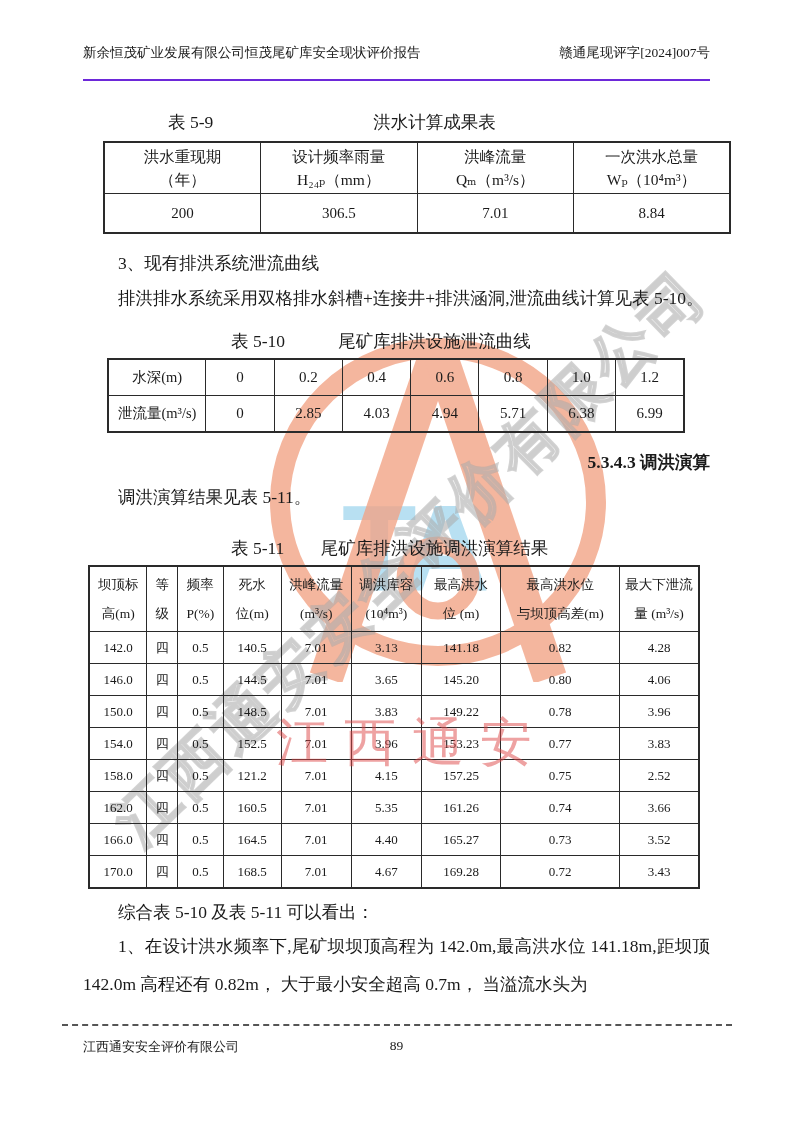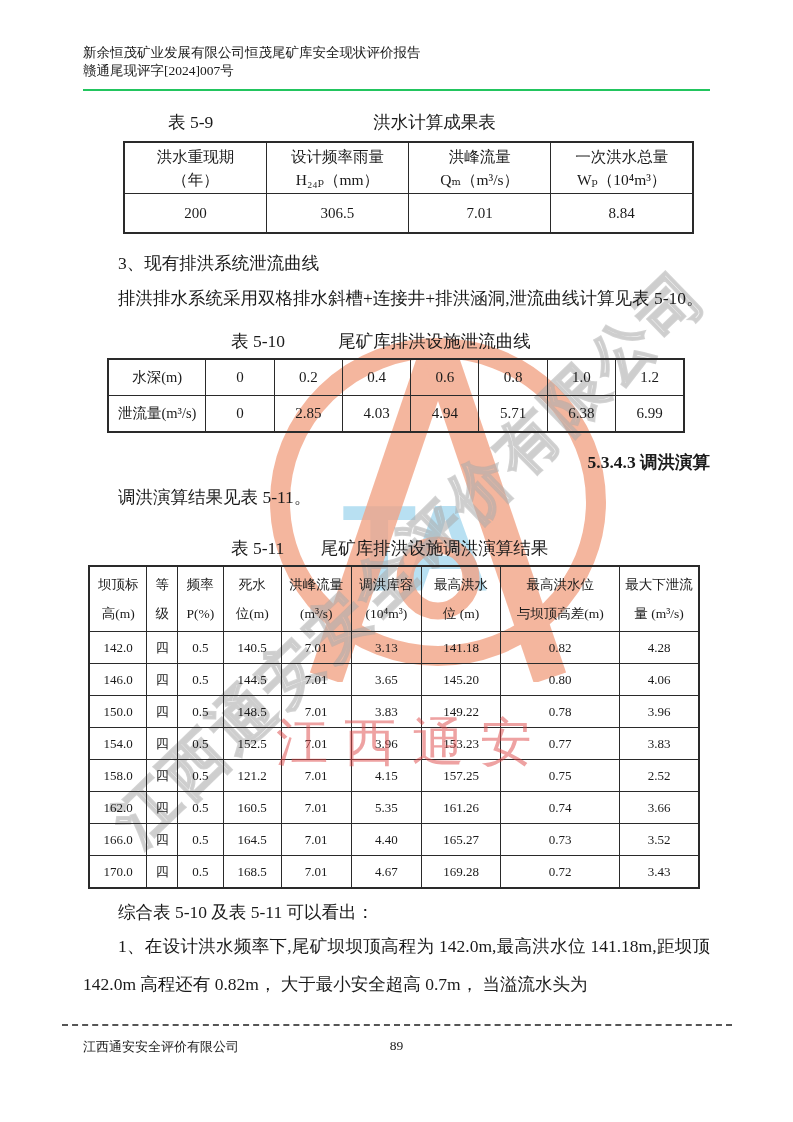--- a/index.html
+++ b/index.html
@@ -3,40 +3,40 @@
 <meta charset="utf-8">
 <style>
   html,body{margin:0;padding:0;background:#ffffff;}
   .page{
     position:relative;width:793px;height:1122px;background:#ffffff;overflow:hidden;
     font-family:"Liberation Serif","DejaVu Serif",serif;color:#1a1a1a;
   }
   
   .header{
     position:absolute;top:44px;left:83px;width:627px;display:flex;
-    justify-content:space-between;font-size:13.5px;padding-bottom:9px;
-    border-bottom:2px solid #22c55e;z-index:2;flex-direction:column;
+    justify-content:space-between;font-size:13.5px;padding-bottom:17px;
+    border-bottom:2px solid #6d28d9;z-index:2;
   }
   .footer-line{position:absolute;top:1024px;left:62px;width:670px;border-top:2px dashed #555;z-index:2;}
   .footer{position:absolute;top:1038px;left:83px;width:627px;font-size:13px;z-index:2;}
   .footer .company{position:absolute;left:0;}
   .footer .pageno{position:absolute;left:0;right:0;text-align:center;font-size:13.5px;}
   
   .content{position:absolute;top:95px;left:83px;width:627px;z-index:1;}
   .tcap{position:relative;height:30px;font-size:17.5px;line-height:30px;}
   .tcap .lbl{position:absolute;left:85px;}
   .tcap .lbl.l2{left:148px;}
   .tcap .ttl{display:block;text-align:center;transform:translateX(38px);}
   .para{font-size:17.5px;line-height:40px;text-align:justify;margin:0;}
   .indent{text-indent:2em;}
   .h-bold{font-weight:bold;font-size:17.5px;line-height:30px;margin:0;text-align:right;}
   
   table{border-collapse:collapse;table-layout:fixed;border:2px solid #2a2a2a;background:transparent;}
   th,td{border:1px solid #2a2a2a;text-align:center;font-weight:normal;padding:0 2px;overflow:hidden;}
-  .t59{width:571px;margin:4px 0 0 40px;}
+  .t59{width:628px;margin:4px 0 0 20px;}
   .t59 th{height:50px;font-size:15.5px;line-height:23px;}
   .t59 td{height:38px;font-size:15px;}
   .t510{width:578px;margin:2px 0 0 24px;}
   .t510 td{height:35px;font-size:15px;}
   .t510 td:first-child{font-size:14.5px;}
   .t511{width:612px;margin:2px 0 0 5px;}
   .t511 th{height:64px;font-size:13.5px;line-height:29px;}
   .t511 td{height:31px;font-size:13px;}
   .mt12{margin-top:12px;} .mt14{margin-top:14px;} .mt8{margin-top:8px;}
   .mt6{margin-top:16px;} .mt20{margin-top:14px;} .lh30{line-height:30px;} .lh38{line-height:38px;}

